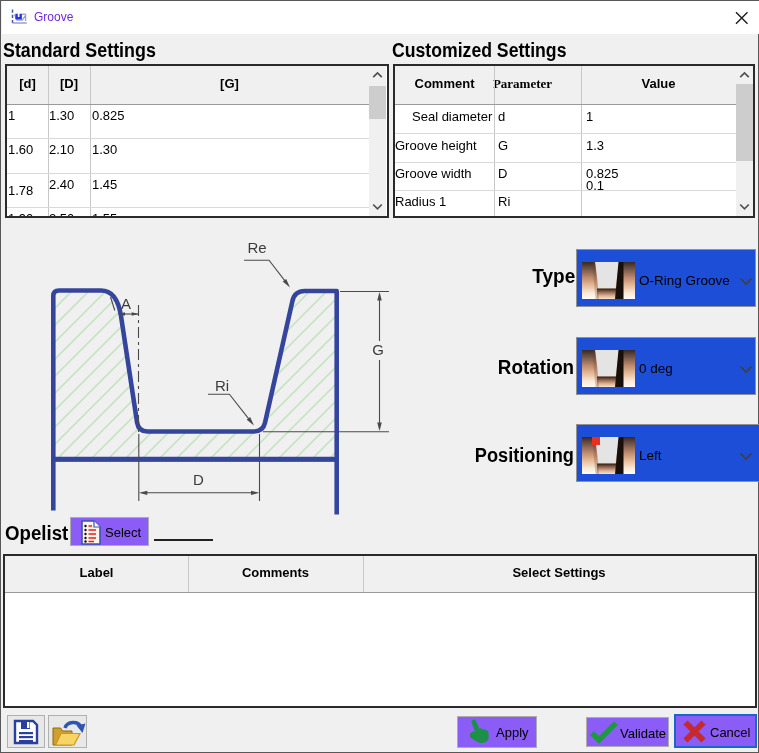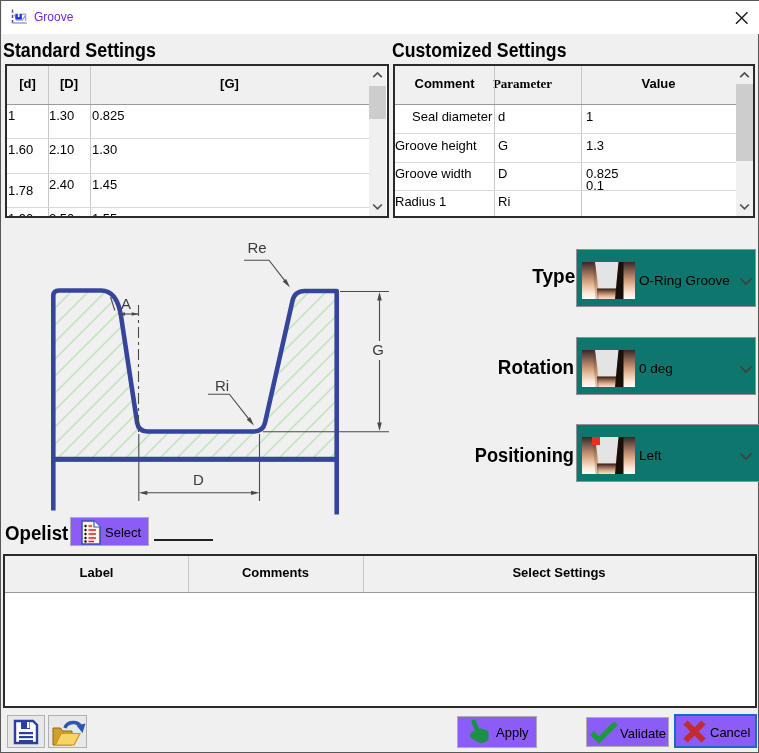--- a/index.html
+++ b/index.html
@@ -17,21 +17,21 @@
 .h1 { font-size:20px; font-weight:bold; transform-origin:0 0; white-space:nowrap; }
 .tbl { background:#fff; border:2px solid #2a2a2a; overflow:hidden; }
 .thead { background:#f0f0f0; position:absolute; }
 .hsep { position:absolute; background:#9a9a9a; }
 .vsep { position:absolute; background:#9a9a9a; }
 .rline { position:absolute; background:#d9d9d9; height:1px; }
 .cell { position:absolute; font-size:13px; white-space:nowrap; }
 .hcell { position:absolute; font-size:13px; font-weight:bold; text-align:center; }
 .sb { position:absolute; background:#f0f0f0; }
 .sbthumb { position:absolute; background:#cdcdcd; }
-.combo { position:absolute; background:#0f766e; border:1px solid #919191; }
+.combo { position:absolute; background:#1d4ed8; border:1px solid #919191; }
 .clabel { position:absolute; right:186px; font-size:20px; font-weight:bold; transform-origin:100% 0; white-space:nowrap; text-align:right; }
 .ctext { position:absolute; font-size:13.5px; color:#000; }
 .btn { position:absolute; background:#8b5cf6; border:1px solid #adadad; font-size:14px; }
 </style>
 </head>
 <body>
 <div id="root">
 
   <div id="titlebar" class="abs"></div>
   <svg id="appicon" class="abs" style="left:10px;top:8px;" width="17" height="17" viewBox="0 0 17 17">

